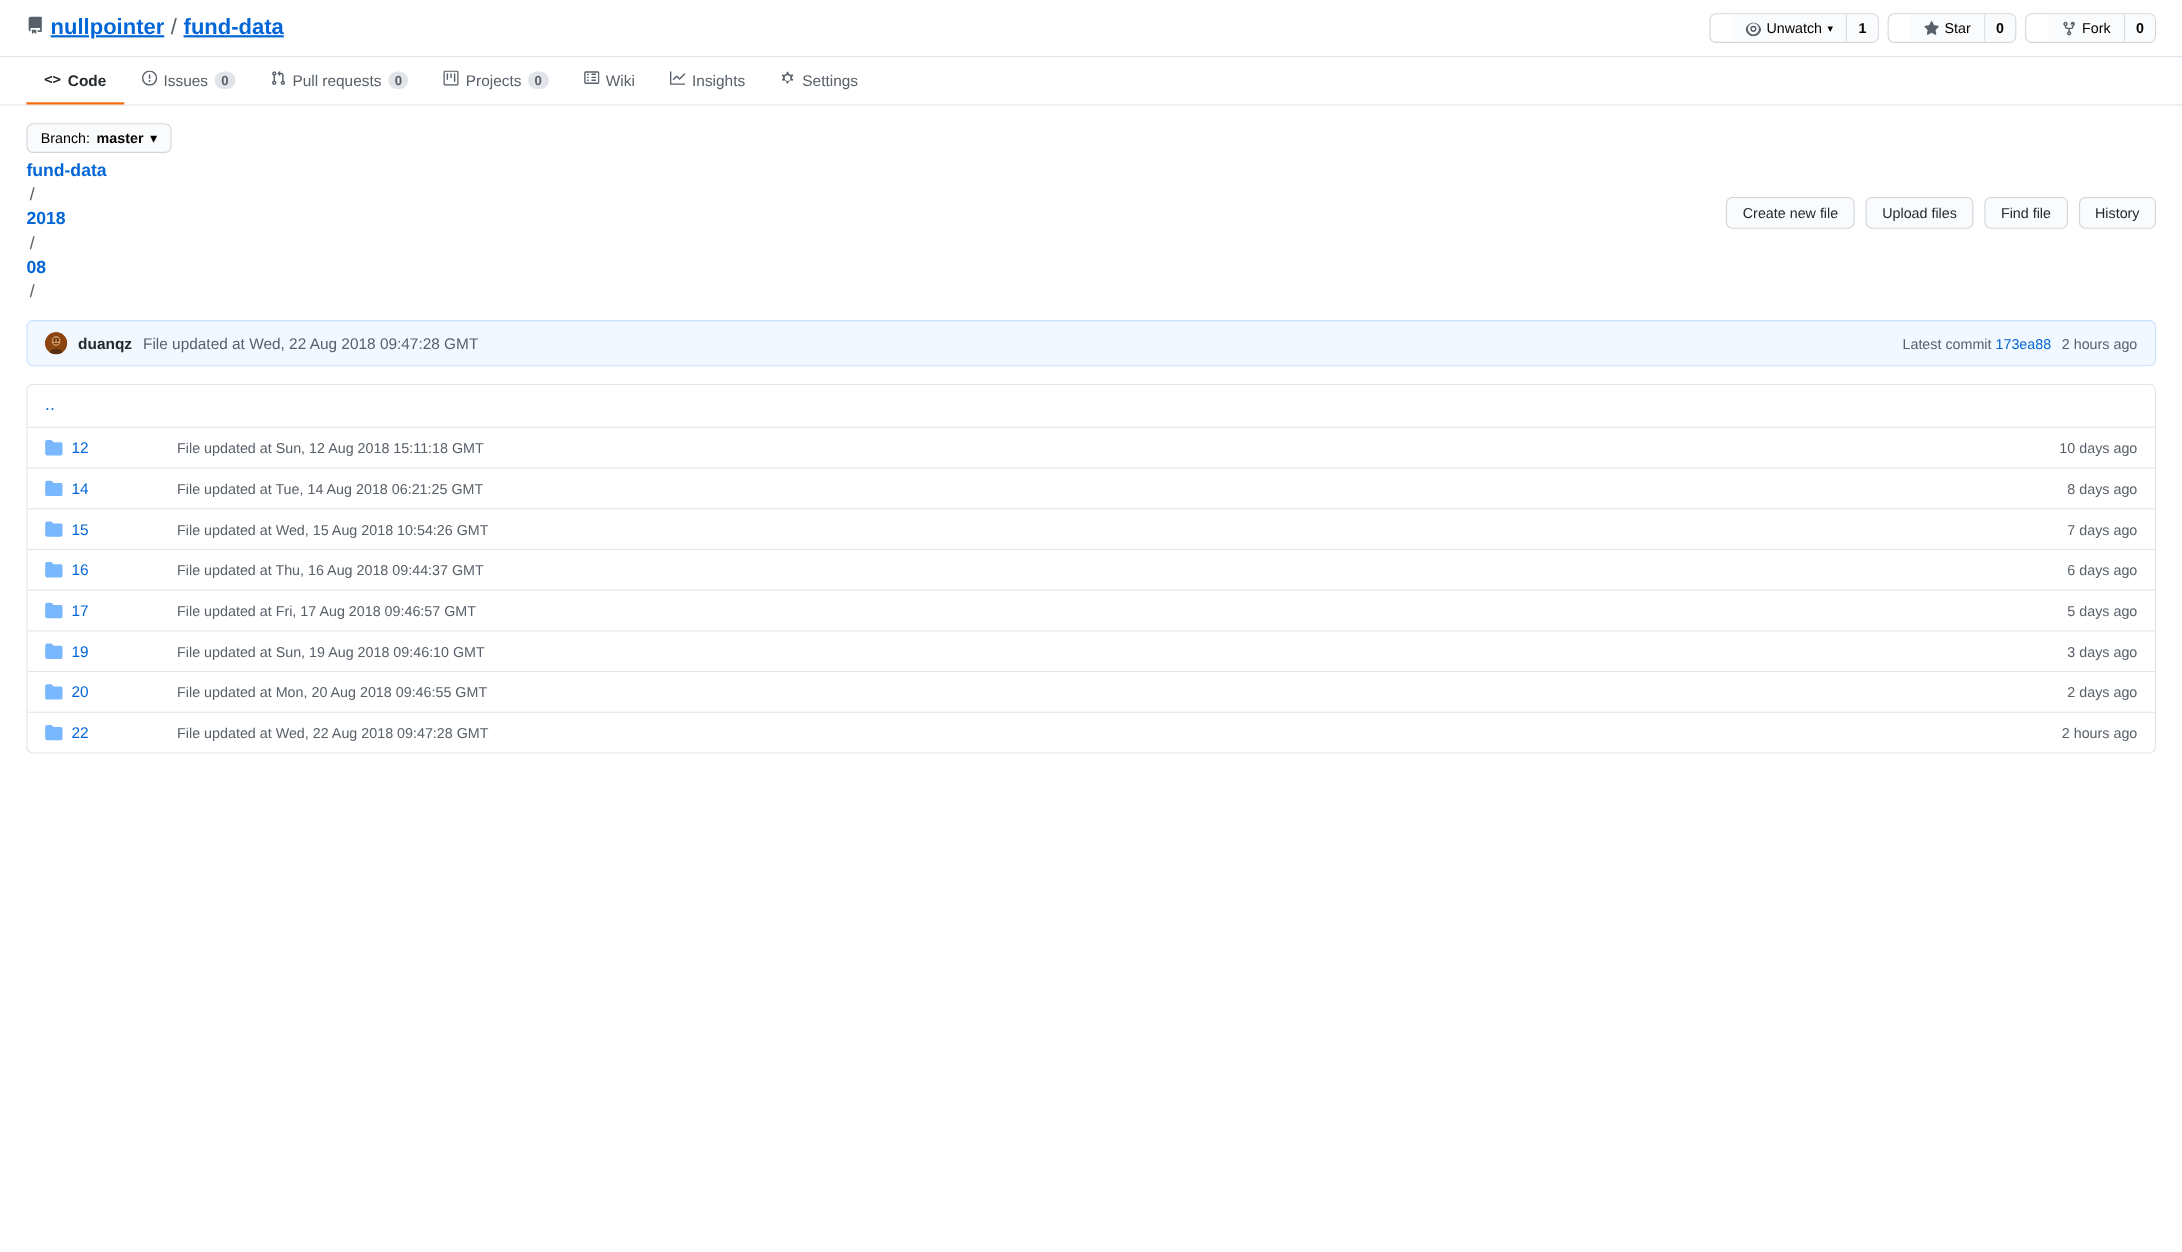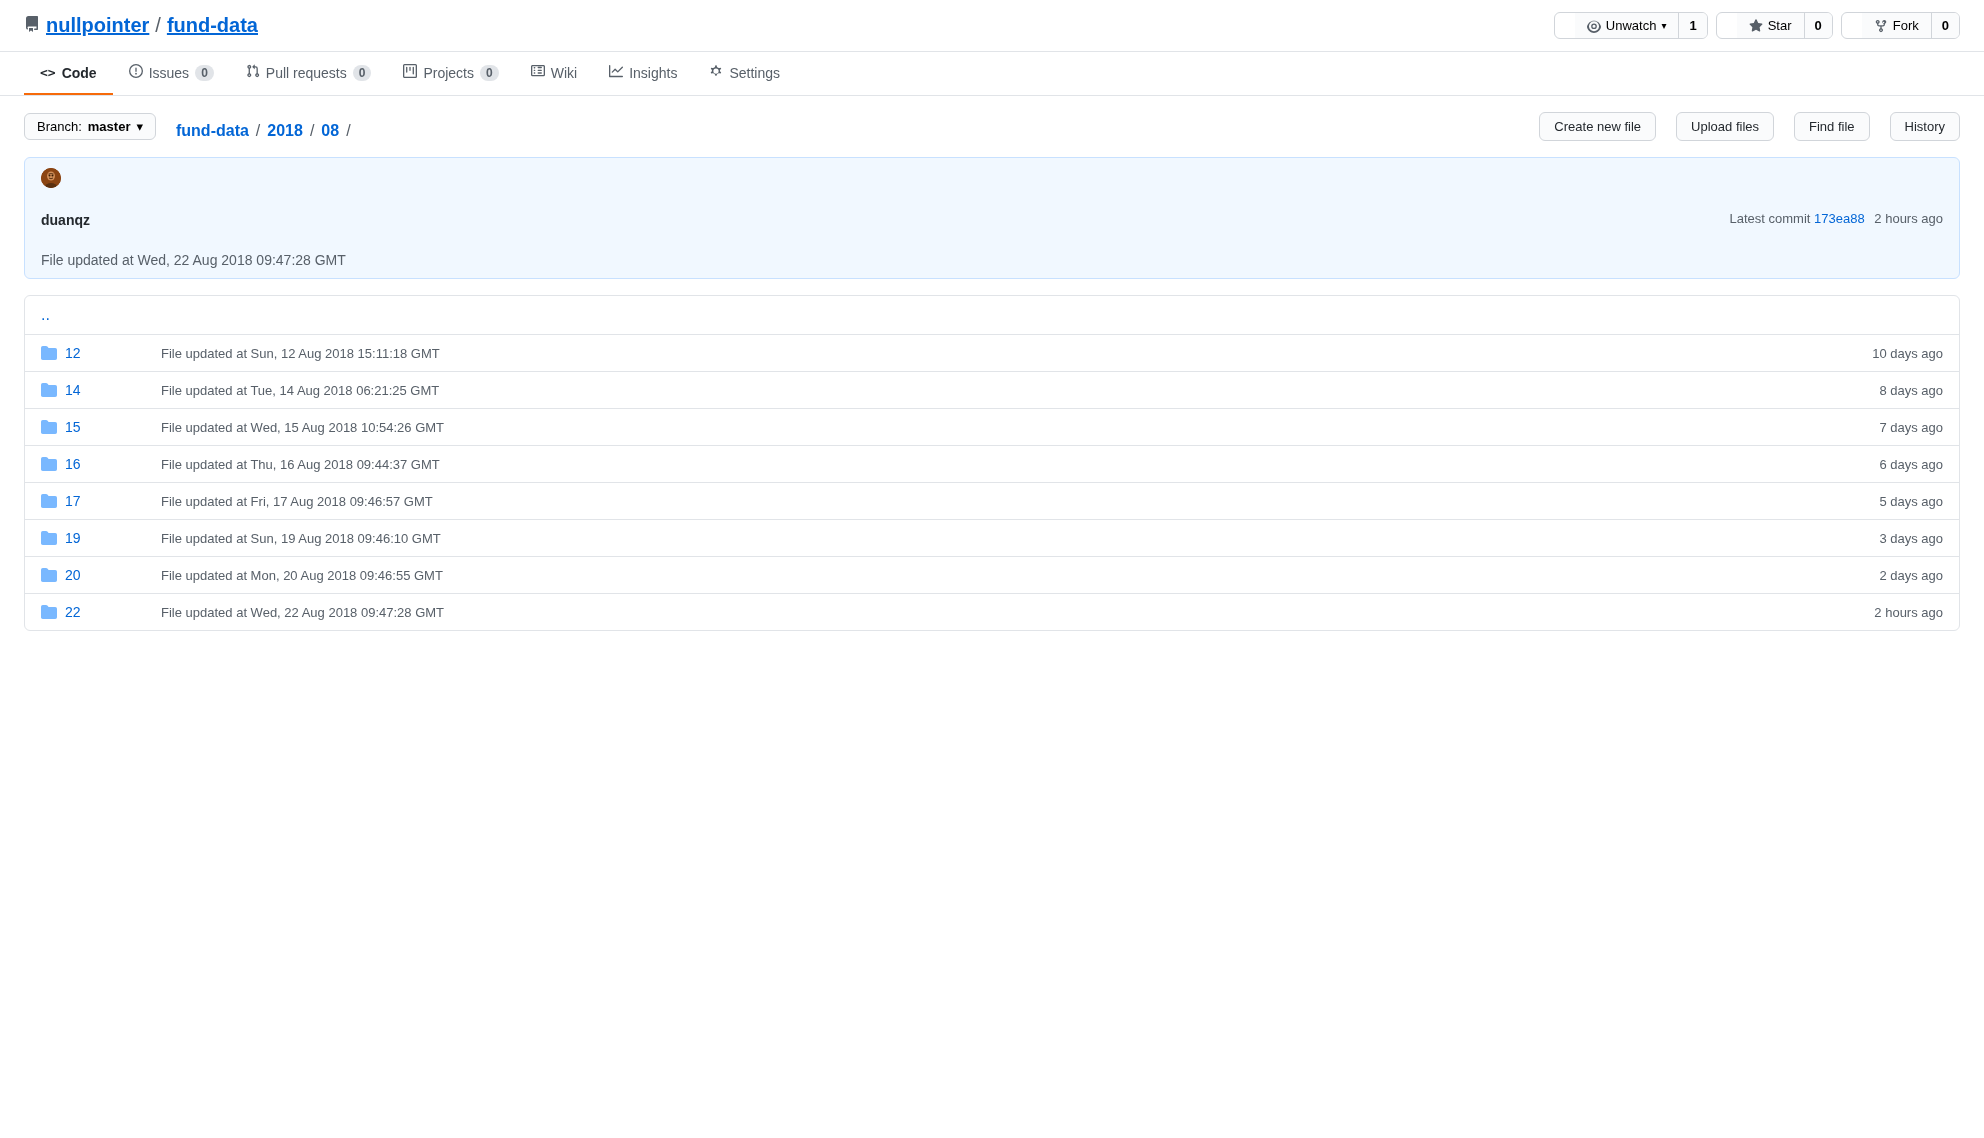--- a/index.html
+++ b/index.html
@@ -19,30 +19,30 @@
     .btn-group .btn-main .dropdown-arrow { font-size: 10px; }
 
     
     .nav-tabs { display: flex; align-items: center; padding: 0 24px; border-bottom: 1px solid #e1e4e8; gap: 0; }
     .tab { display: flex; align-items: center; gap: 6px; padding: 12px 16px; font-size: 14px; color: #586069; cursor: pointer; border-bottom: 2px solid transparent; text-decoration: none; white-space: nowrap; }
     .tab.active { color: #24292e; border-bottom: 2px solid #f66a0a; font-weight: 600; }
     .tab .badge { background: #e1e4e8; border-radius: 20px; padding: 1px 6px; font-size: 12px; font-weight: 600; color: #586069; }
 
     
     .breadcrumb-row { display: flex; align-items: center; justify-content: space-between; padding: 16px 24px; }
-    .breadcrumb { display: flex; align-items: flex-end; gap: 4px; font-size: 16px; }
+    .breadcrumb { display: flex; align-items: flex-start; gap: 4px; font-size: 16px; flex-direction: column; }
     .breadcrumb a { color: #0366d6; text-decoration: none; font-weight: 600; }
-    .breadcrumb-actions { display: flex; align-items: flex-start; gap: 20px; }
+    .breadcrumb-actions { display: flex; align-items: flex-start; gap: 10px; }
     .action-btn { padding: 6px 14px; font-size: 13px; background: #fafbfc; border: 1px solid #d1d5da; border-radius: 6px; cursor: pointer; color: #24292e; white-space: nowrap; font-weight: 500; }
 
     .branch-btn { display: flex; align-items: center; gap: 6px; padding: 5px 12px; background: #fafbfc; border: 1px solid #d1d5da; border-radius: 6px; cursor: pointer; font-size: 13px; }
 
     
     .commit-bar { display: flex; align-items: center; justify-content: space-between; padding: 10px 16px; background: #f1f8ff; border: 1px solid #c8e1ff; border-radius: 6px; margin: 0 24px; }
-    .commit-left { display: flex; gap: 24px; flex-direction: column; }
+    .commit-left { display: flex; align-items: center; gap: 10px; }
     .avatar { width: 20px; height: 20px; border-radius: 50%; background: #8b4513; overflow: hidden; display: flex; align-items: center; justify-content: center; font-size: 10px; }
     .avatar-img { width: 100%; height: 100%; object-fit: cover; background: linear-gradient(135deg, #8b4513 0%, #a0522d 100%); border-radius: 50%; display: flex; align-items: center; justify-content: center; color: #fff; font-weight: bold; font-size: 11px; }
     .commit-author { font-weight: 600; color: #24292e; }
     .commit-message { color: #586069; }
     .commit-right { color: #586069; font-size: 13px; }
     .commit-right a { color: #0366d6; text-decoration: none; }
 
     
     .file-table { margin: 16px 24px; border: 1px solid #e1e4e8; border-radius: 6px; overflow: hidden; }
     .file-row { display: flex; align-items: center; padding: 10px 16px; border-bottom: 1px solid #e1e4e8; }

